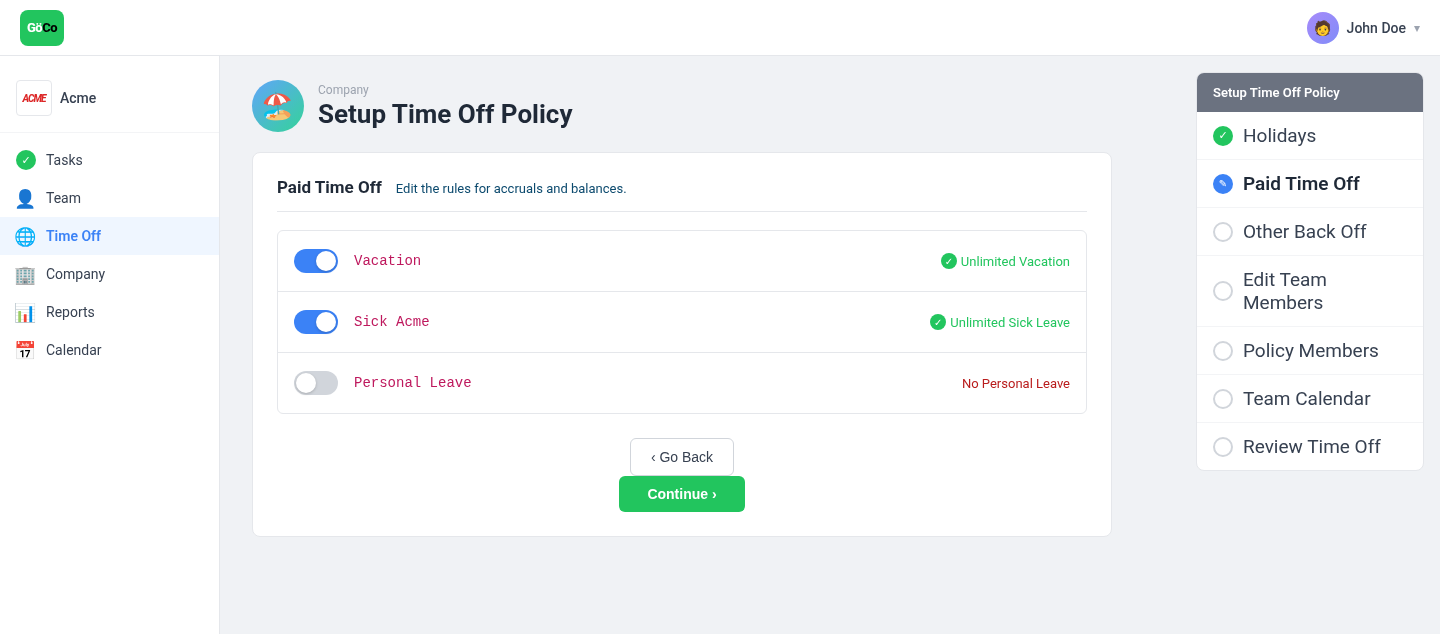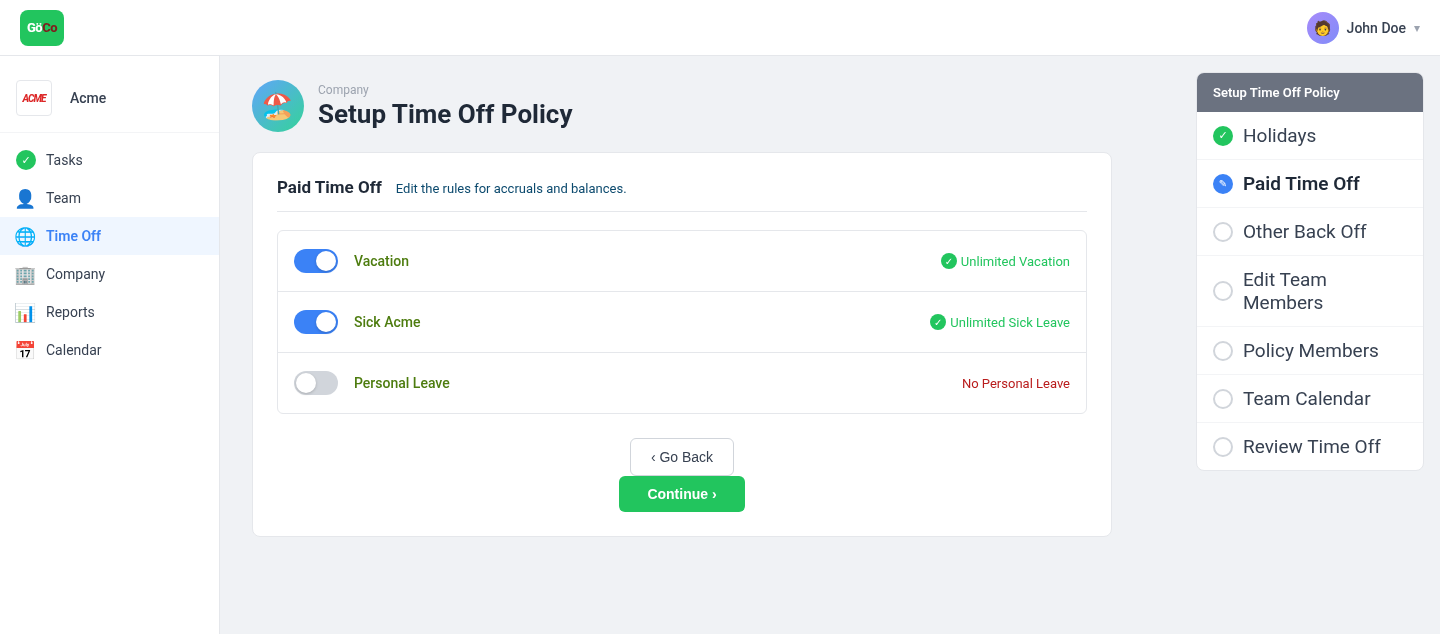--- a/index.html
+++ b/index.html
@@ -82,21 +82,21 @@
     .sidebar {
       width: 220px;
       background: #fff;
       border-right: 1px solid #e5e7eb;
       padding: 16px 0;
       flex-shrink: 0;
     }
     .company-row {
       display: flex;
       align-items: center;
-      gap: 18px;
+      gap: 8px;
       padding: 8px 16px 16px;
       border-bottom: 1px solid #f3f4f6;
       margin-bottom: 8px;
     }
     .company-logo {
       width: 36px;
       height: 36px;
       border: 1px solid #e5e7eb;
       display: flex;
       align-items: center;
@@ -213,22 +213,23 @@
       display: flex;
       align-items: center;
       padding: 18px 16px;
       border-bottom: 1px solid #e5e7eb;
       gap: 16px;
     }
     .policy-row:last-child { border-bottom: none; }
     .policy-name {
       flex: 1;
       font-size: 14px;
-      color: #4d7c0f;
+      color: #be185d;
       font-weight: 500;
+      font-family: Liberation Mono, monospace;
     }
     .policy-status {
       font-size: 13px;
       color: #b91c1c;
     }
     .policy-status.active {
       color: #22c55e;
       display: flex;
       align-items: center;
       gap: 4px;
@@ -354,21 +355,21 @@
     .step-label { color: #374151; font-size: 19px; }
     .step-label.current-label { font-weight: 600; color: #1f2937; }
   </style>
 </head>
 <body>
 
 <nav class="topnav">
   <div class="logo-area">
     <div class="logo-box">
       <span>Gö</span>
-        <span style="color:#7f1d1d;">Co</span>
+        <span style="color:#000000;">Co</span>
     </div>
   </div>
   <div class="user-area">
     <div class="user-avatar">
       
       🧑
     </div>
     <span class="user-name">John Doe</span>
     <span class="chevron-down">▾</span>
   </div>

